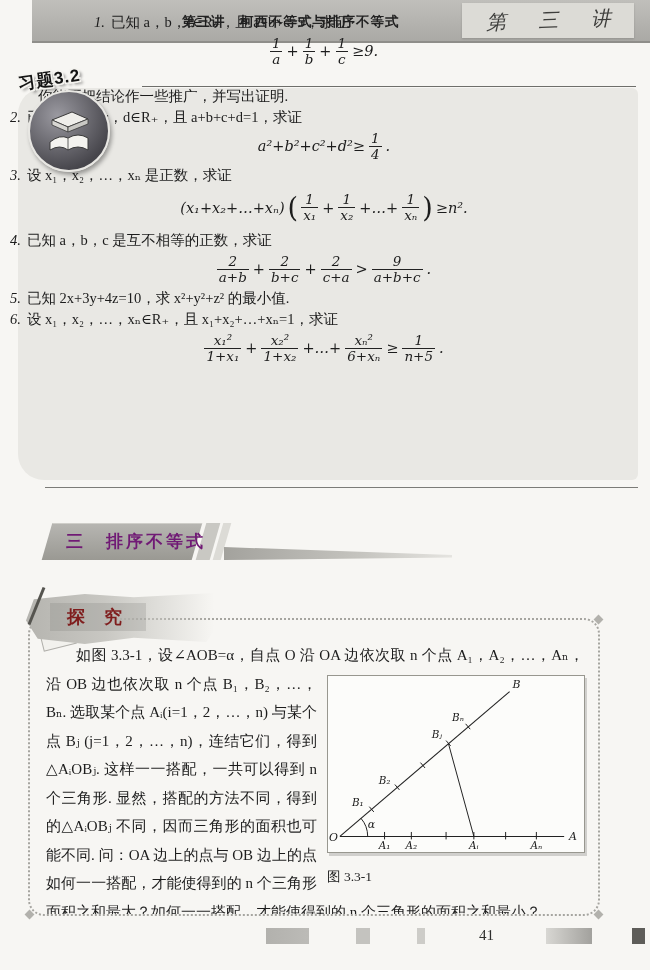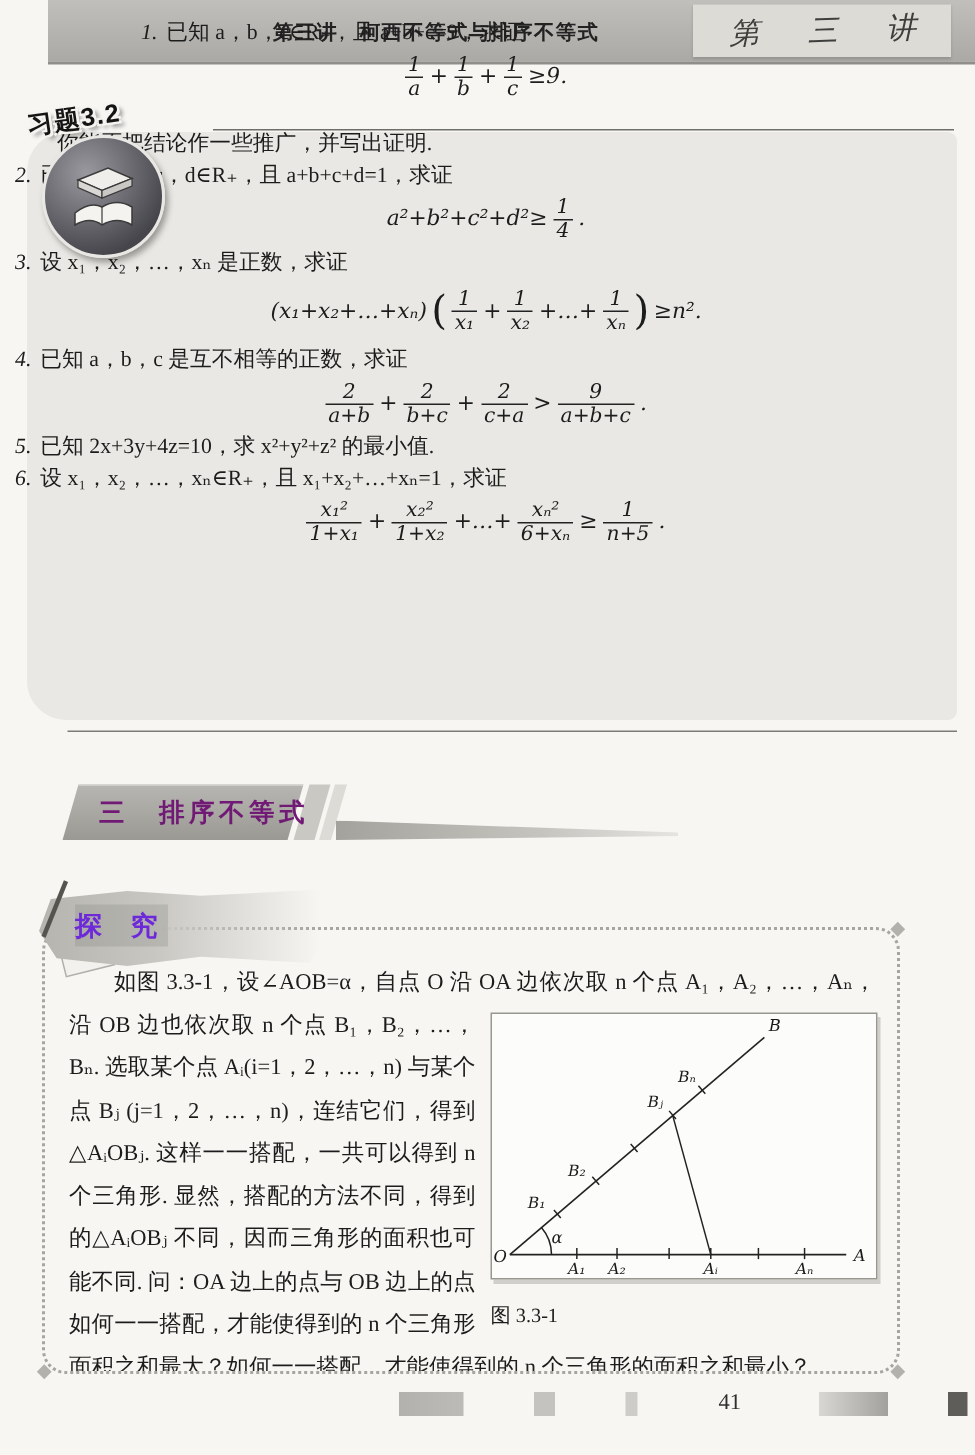--- a/index.html
+++ b/index.html
@@ -62,22 +62,22 @@
   
   .explore-label{position:absolute;left:26px;top:592px;width:196px;height:52px;z-index:4;}
   .explore-label .scrap{position:absolute;left:14px;top:28px;width:32px;height:26px;background:#f2f1ed;
                         border:1px solid #b0afaa;transform:rotate(-14deg);}
   .explore-label .paper{position:absolute;left:0;top:0;width:100%;height:100%;
         background:linear-gradient(90deg,#b5b4af 0%,#c8c7c2 40%,rgba(233,232,228,0) 96%);
         clip-path:polygon(4% 14%,30% 4%,55% 10%,96% 2%,100% 50%,92% 96%,55% 88%,30% 100%,6% 90%,0 55%);}
   .explore-label .slash{position:absolute;left:9px;top:-6px;width:3px;height:40px;background:#55544f;
                         transform:rotate(22deg);}
   .explore-label .txt{position:absolute;left:24px;top:11px;font-size:18px;font-weight:bold;letter-spacing:7px;
-                      color:#6d28d9;font-family:"Liberation Sans",sans-serif;
-                      background:rgba(120,119,114,.22);padding:2px 0;}
+                      color:#7f1d1d;font-family:"Liberation Sans",sans-serif;
+                      background:rgba(120,119,114,.22);padding:2px 17px;}
   .explore-box{position:absolute;left:28px;top:618px;width:568px;height:294px;
                border:2px dotted #a6a5a0;border-radius:16px;}
   .dia{position:absolute;width:7px;height:7px;background:#b2b1ac;transform:rotate(45deg);}
   .dia.tr{right:-4px;top:-4px;} .dia.br{right:-4px;bottom:-4px;} .dia.bl{left:-4px;bottom:-4px;}
   .explore-body{position:absolute;left:0;top:0;right:0;bottom:0;padding:21px 13px 8px 16px;
                 font-size:15px;line-height:28.5px;text-align:justify;overflow:hidden;}
   .fig-strut{float:right;width:1px;height:34px;}
   .figwrap{float:right;clear:right;width:258px;margin:0 0 2px 10px;}
   .figbox{width:256px;height:176px;background:#fcfcfa;border:1px solid #98978f;
           box-shadow:2px 3px 0 rgba(150,149,144,.4);}

